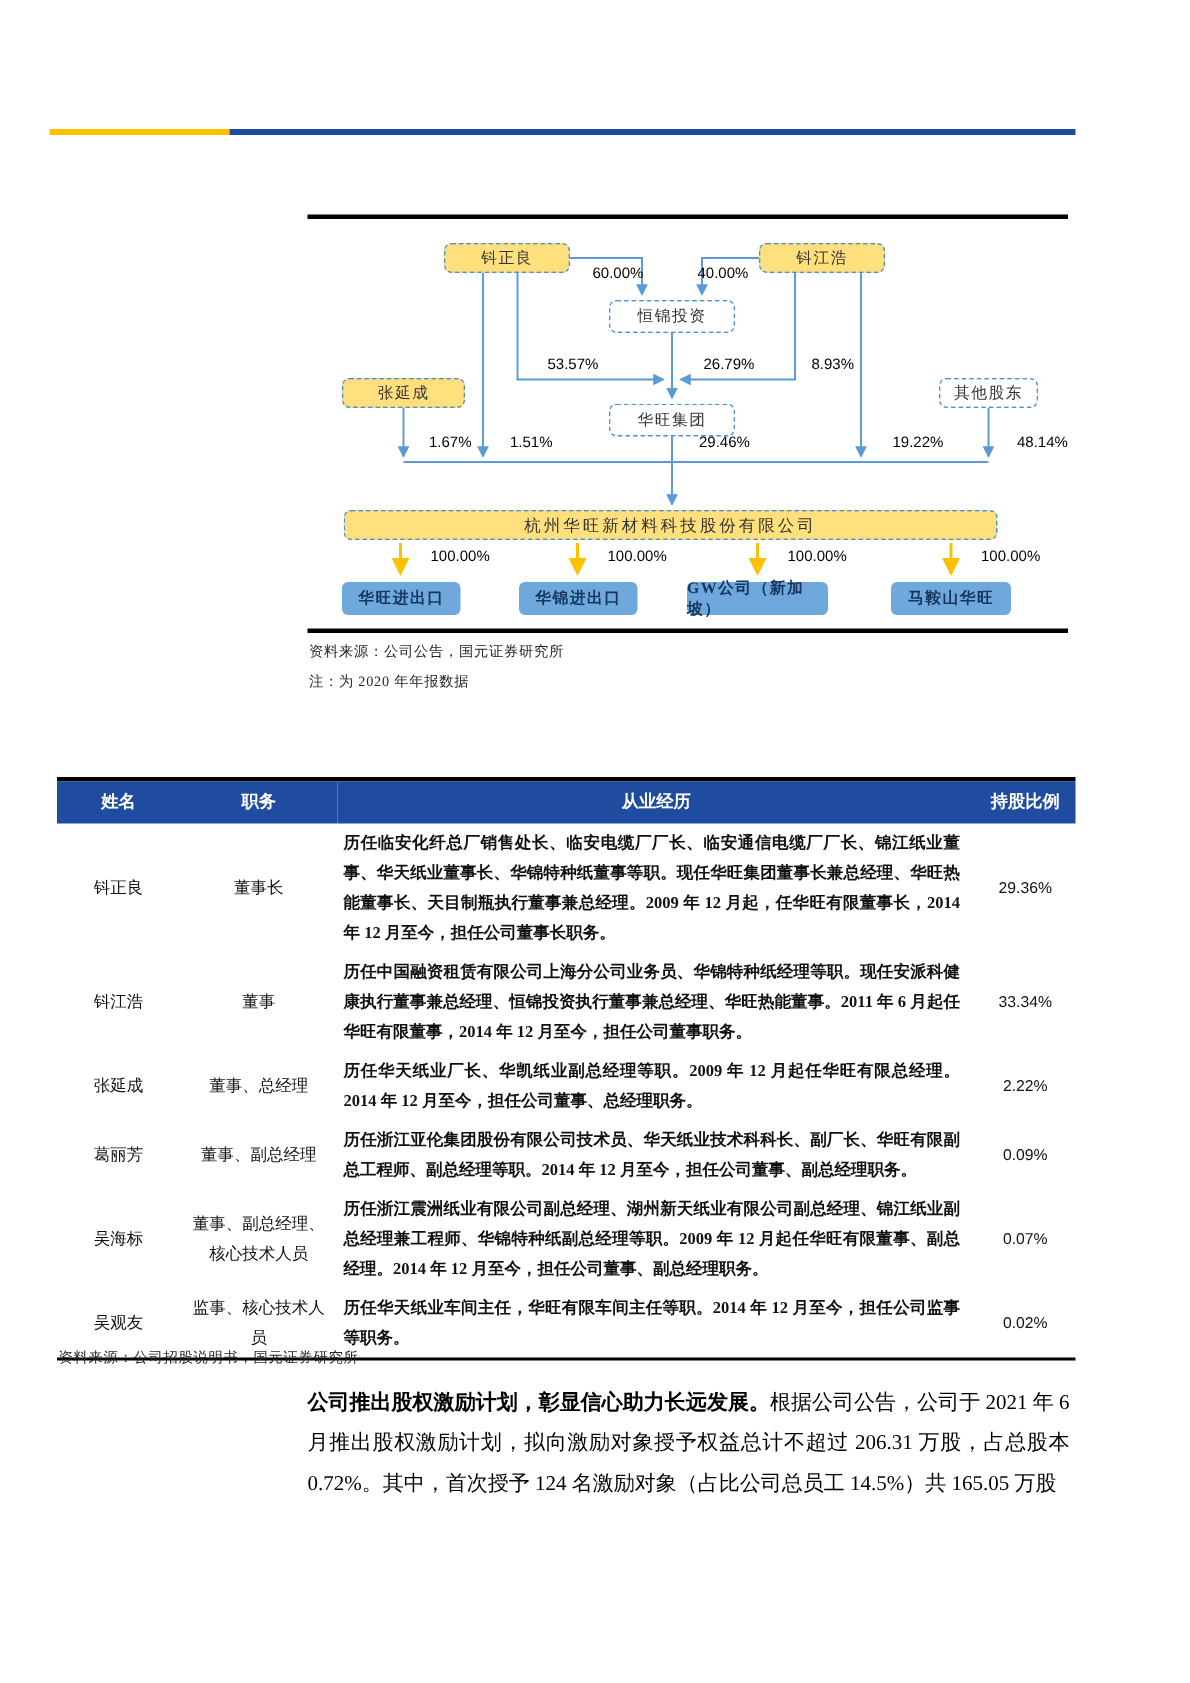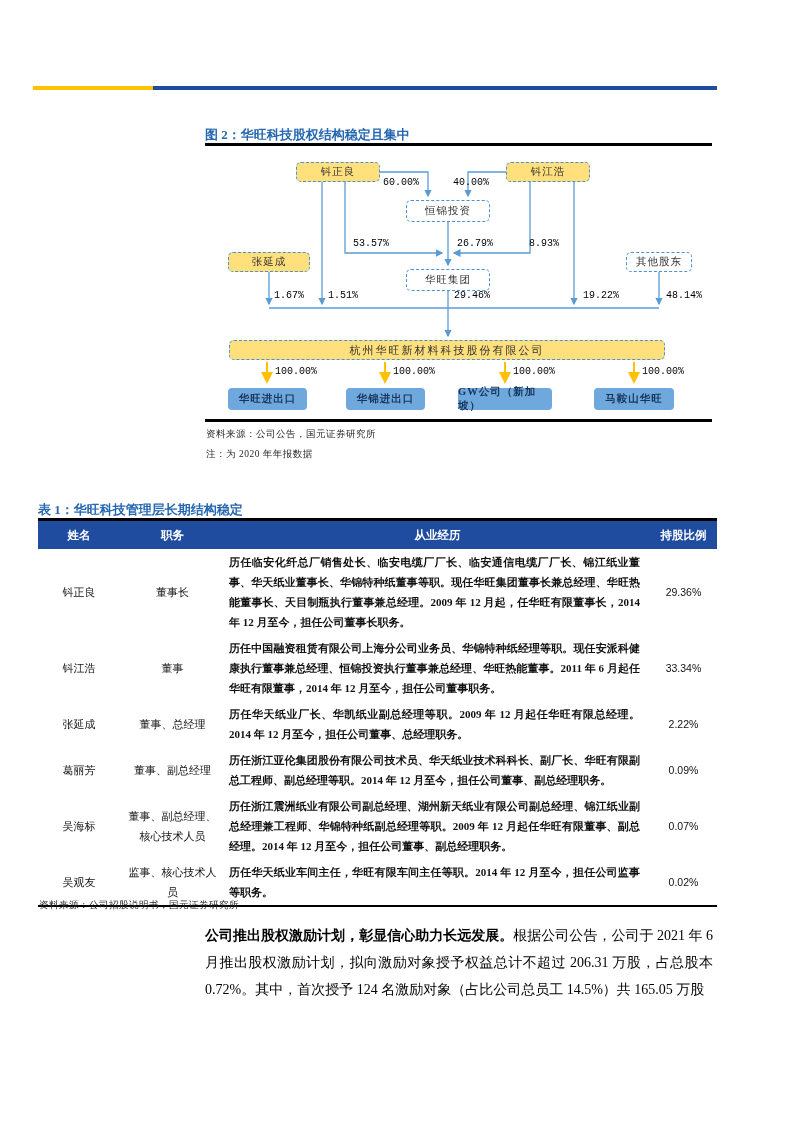--- a/index.html
+++ b/index.html
@@ -13,21 +13,21 @@
   .sec-title{font-weight:bold;font-size:13px;color:#2667B0;font-family:"Liberation Serif","DejaVu Serif",serif;}
   .black-rule{background:#000;height:3px;}
   
   #diagram{position:absolute;left:205px;top:150px;width:512px;height:268px;}
   .node{position:absolute;box-sizing:border-box;border:1.6px dashed #4A90D8;border-radius:5px;
         display:flex;align-items:center;justify-content:center;font-size:10.5px;color:#333;
         background:#fff;letter-spacing:1px;}
   .node.yellow{background:#FFE07D;}
   .node.main{background:#FFE07D;font-size:11px;letter-spacing:2px;}
   .node.sub{background:#6FA8DC;border:none;border-radius:4px;color:#17365D;font-weight:bold;letter-spacing:1px;font-size:10.5px;}
-  .pct{position:absolute;font-family:Liberation Mono, monospace;font-size:10px;color:#000;white-space:nowrap;}
+  .pct{position:absolute;font-family:Liberation Sans, sans-serif;font-size:10px;color:#000;white-space:nowrap;margin-left:12px;}
   .srcnote{font-size:9.5px;color:#262626;letter-spacing:0.5px;}
   
   #mgmt-table{border-collapse:collapse;width:679px;table-layout:fixed;
       font-size:11px;line-height:20px;}
   #mgmt-table th{background:#1F4C9F;color:#fff;font-size:11.5px;font-weight:bold;
       padding:4px 2px;text-align:center;margin-left:11px;}
   #mgmt-table td{padding:3px 4px;vertical-align:middle;color:#111;}
   #mgmt-table td.c{text-align:center;}
   #mgmt-table td.exp{text-align:justify;padding-right:10px;font-weight:bold;}
   #mgmt-table td.num{text-align:center;font-family:"Liberation Sans","DejaVu Sans",sans-serif;font-size:10.5px;}
@@ -37,21 +37,20 @@
   #para b{font-weight:bold;}
 </style>
 </head>
 <body>
 
 <div id="page">
 
   <div class="abs rule-gold" style="left:33px;top:86px;width:120px;"></div>
   <div class="abs rule-blue" style="left:153px;top:86px;width:564px;"></div>
 
-  <div class="abs sec-title" style="left:205px;top:126px;">图 2：华旺科技股权结构稳定且集中</div>
   <div class="abs black-rule" style="left:205px;top:143px;width:507px;"></div>
 
   <div id="diagram">
     <svg width="512" height="268" style="position:absolute;left:0;top:0;">
       <defs>
         <marker id="ab" markerWidth="7" markerHeight="7" refX="5" refY="3" orient="auto">
           <path d="M0,0 L6,3 L0,6 Z" fill="#5B9BD5"></path>
         </marker>
         <marker id="ay" markerWidth="7" markerHeight="7" refX="5" refY="3" orient="auto">
           <path d="M0,0 L6,3 L0,6 Z" fill="#FFC000"></path>
@@ -103,21 +102,20 @@
     <div class="pct" style="left:70px;top:216px;">100.00%</div>
     <div class="pct" style="left:188px;top:216px;">100.00%</div>
     <div class="pct" style="left:308px;top:216px;">100.00%</div>
     <div class="pct" style="left:437px;top:216px;">100.00%</div>
   </div>
 
   <div class="abs black-rule" style="left:205px;top:419px;width:507px;"></div>
   <div class="abs srcnote" style="left:206px;top:428px;">资料来源：公司公告，国元证券研究所</div>
   <div class="abs srcnote" style="left:206px;top:448px;">注：为 2020 年年报数据</div>
 
-  <div class="abs sec-title" style="left:38px;top:501px;">表 1：华旺科技管理层长期结构稳定</div>
   <div class="abs black-rule" style="left:38px;top:518px;width:679px;"></div>
 
   <div class="abs" style="left:38px;top:521px;">
     <table id="mgmt-table" style="border-bottom:2.5px solid #000;">
       <colgroup>
           <col style="width:82px">
           <col style="width:105px">
           <col style="width:425px">
           <col style="width:67px">
         </colgroup>

